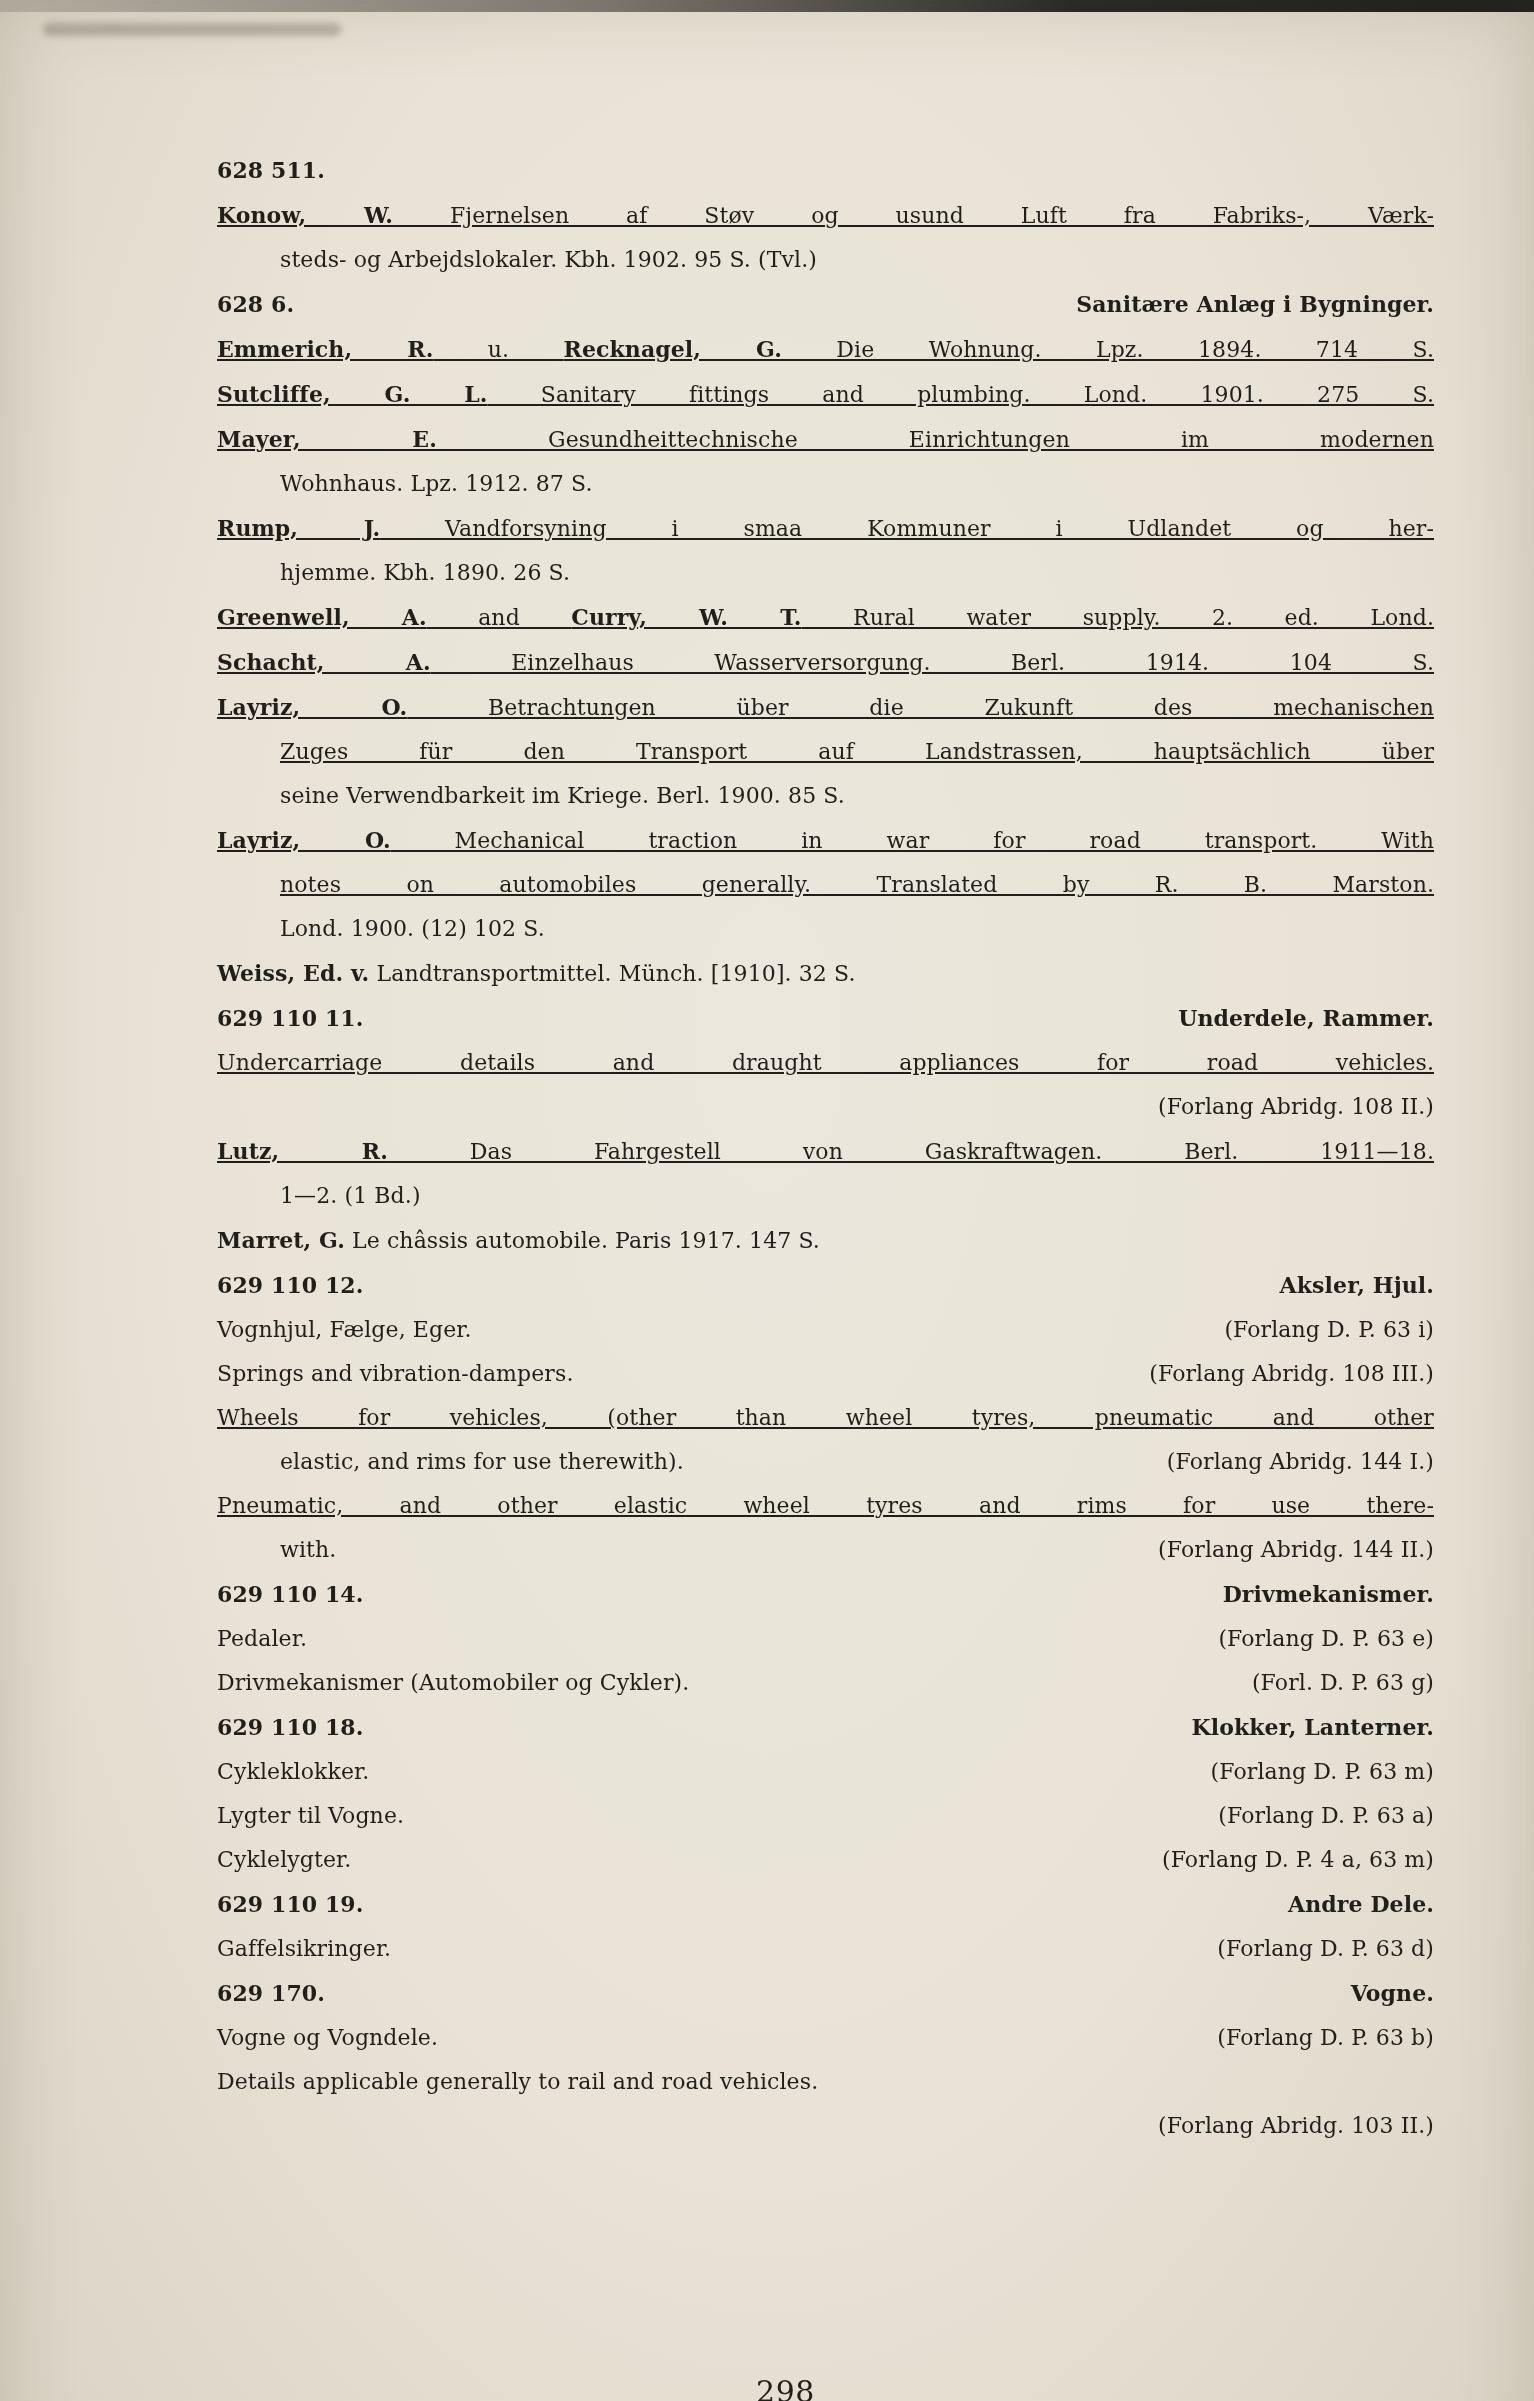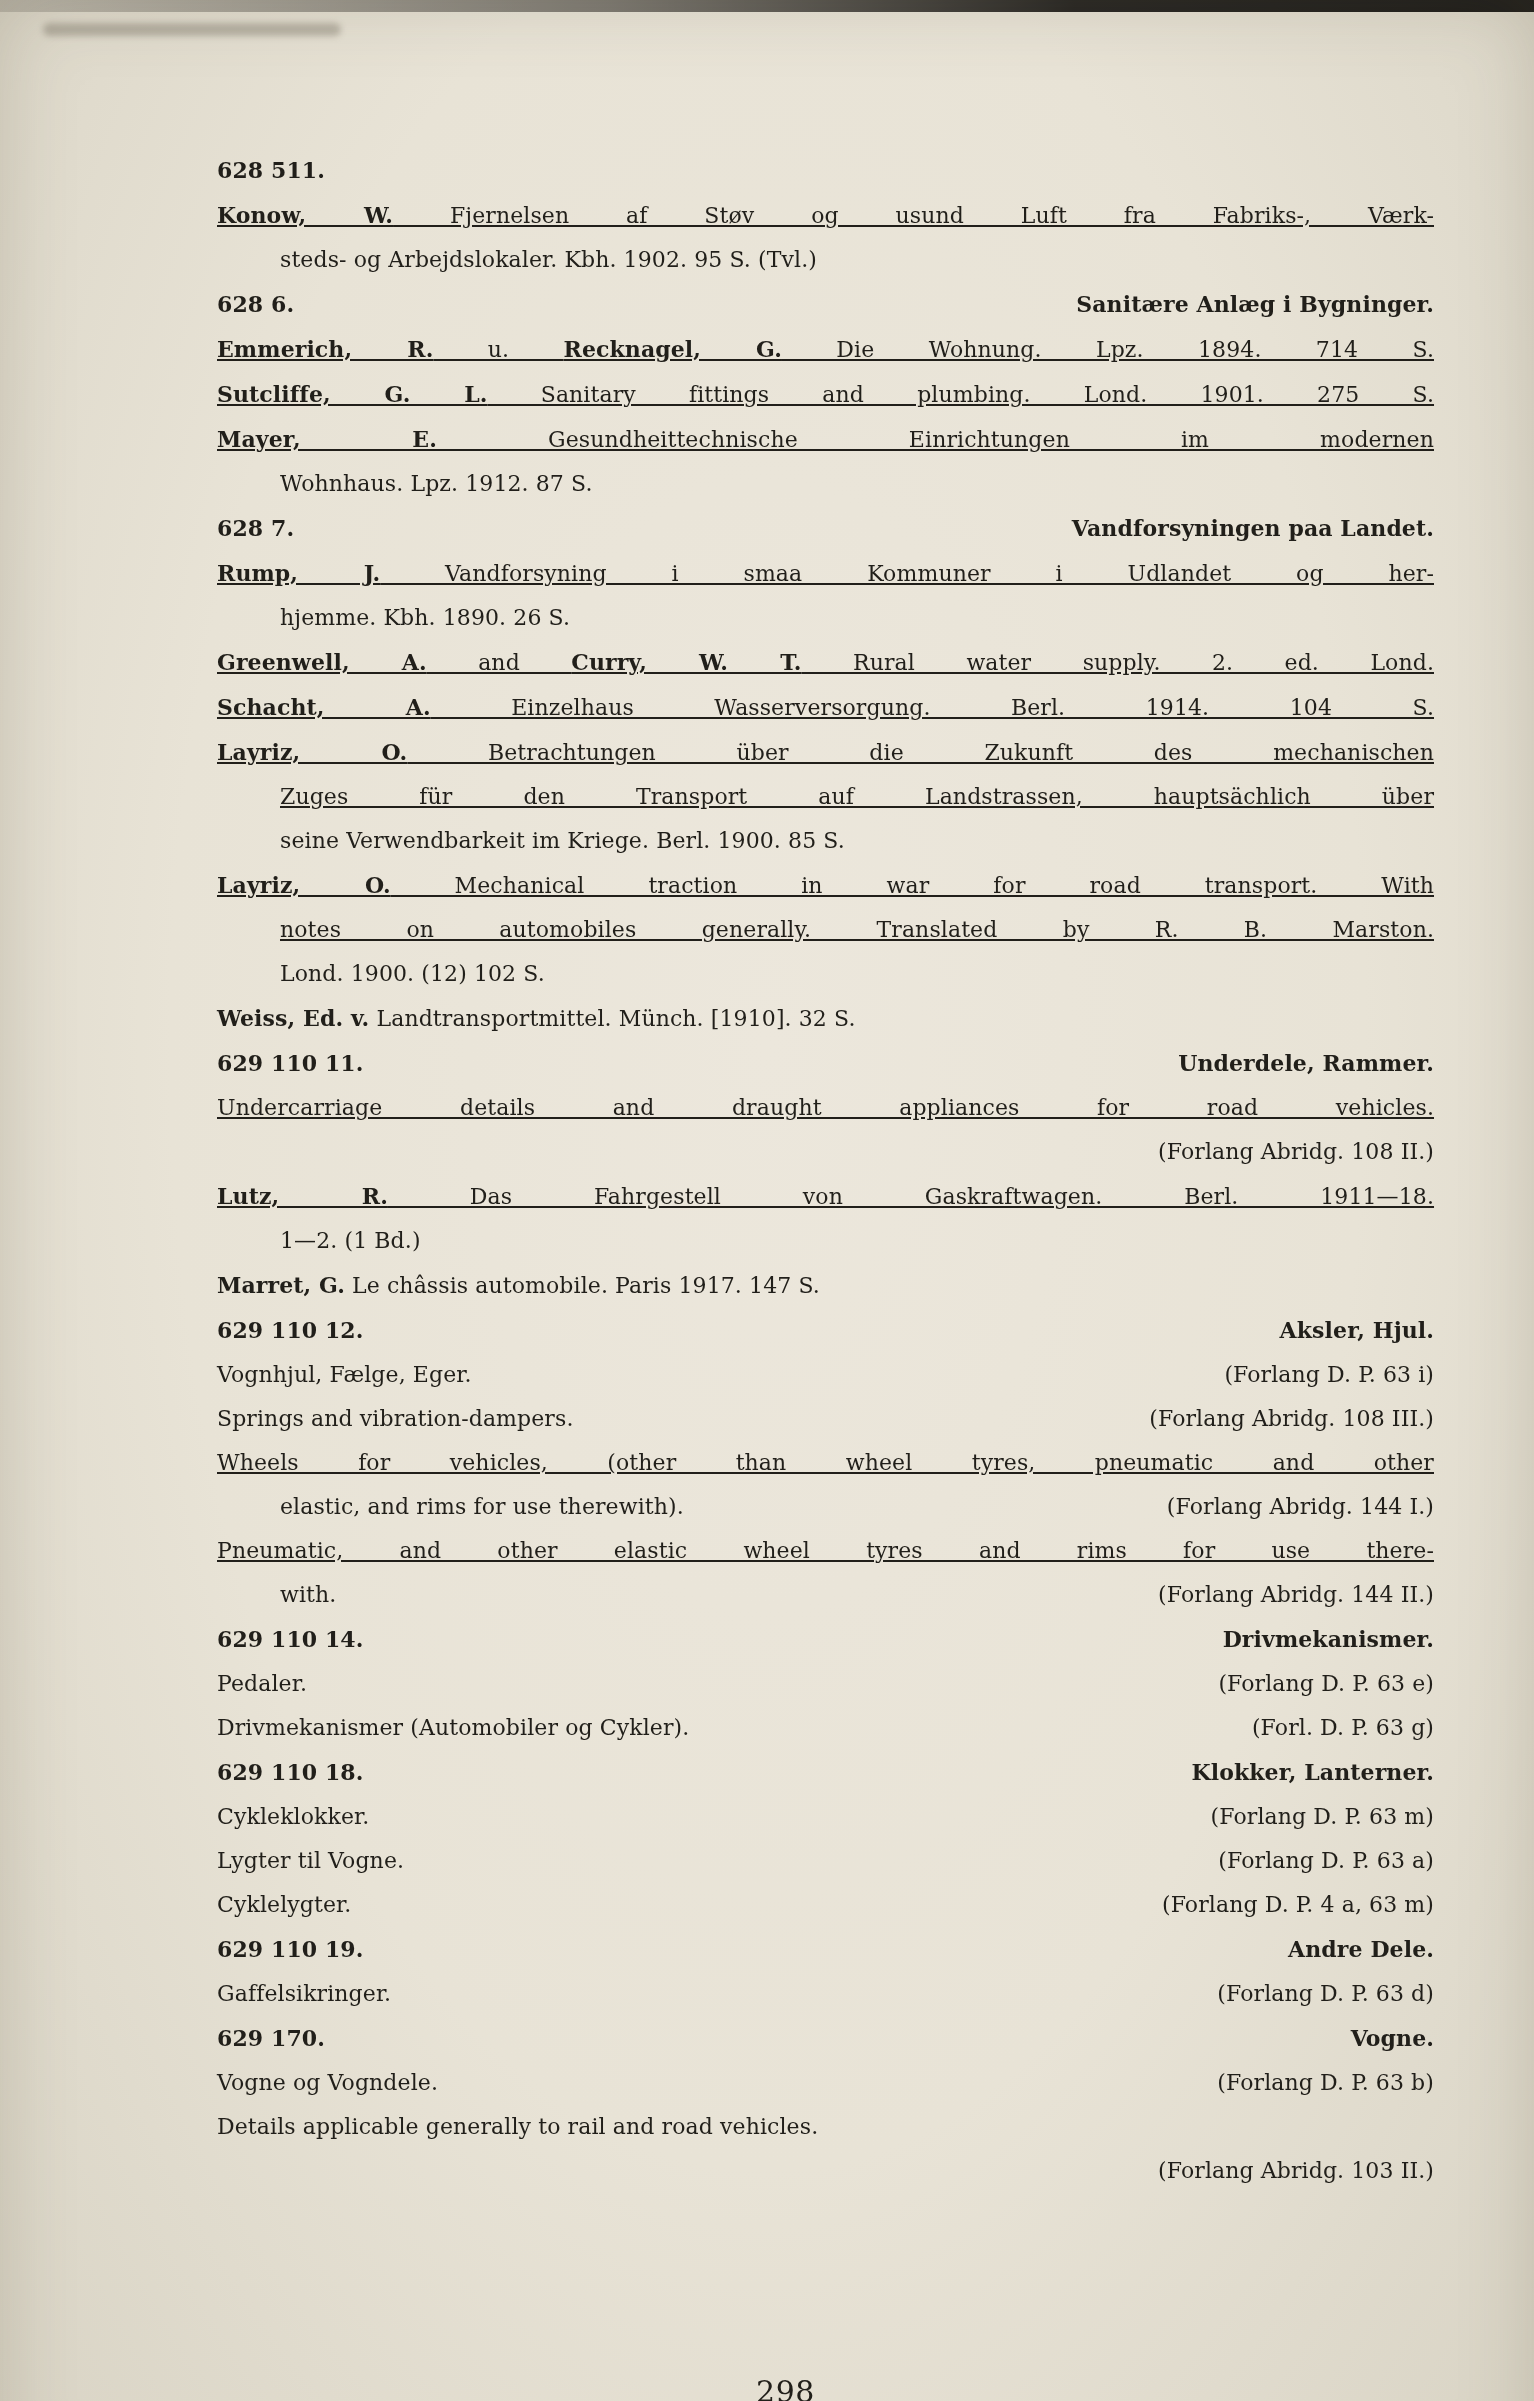--- a/index.html
+++ b/index.html
@@ -84,24 +84,20 @@
     <div class="line just"><span class="lonly"><b>Konow, W.</b><span> Fjernelsen af Støv og usund Luft fra Fabriks-, Værk-</span></span></div>
     <div class="line ind"><span class="lonly"><span>steds- og Arbejdslokaler. Kbh. 1902. 95 S. (Tvl.)</span></span></div>
     <div class="line split sec">
       <span class="lpart"><b>628 6.</b></span>
       <span class="rpart"><b>Sanitære Anlæg i Bygninger.</b></span>
     </div>
     <div class="line just"><span class="lonly"><b>Emmerich, R.</b><span> u. </span><b>Recknagel, G.</b><span> Die Wohnung. Lpz. 1894. 714 S.</span></span></div>
     <div class="line just"><span class="lonly"><b>Sutcliffe, G. L.</b><span> Sanitary fittings and plumbing. Lond. 1901. 275 S.</span></span></div>
     <div class="line just"><span class="lonly"><b>Mayer, E.</b><span> Gesundheittechnische Einrichtungen im modernen</span></span></div>
     <div class="line ind"><span class="lonly"><span>Wohnhaus. Lpz. 1912. 87 S.</span></span></div>
-    <div class="line split sec">
-      <span class="lpart"><b>628 7.</b></span>
-      <span class="rpart"><b>Vandforsyningen paa Landet.</b></span>
-    </div>
     <div class="line just"><span class="lonly"><b>Rump, J.</b><span> Vandforsyning i smaa Kommuner i Udlandet og her-</span></span></div>
     <div class="line ind"><span class="lonly"><span>hjemme. Kbh. 1890. 26 S.</span></span></div>
     <div class="line just"><span class="lonly"><b>Greenwell, A.</b><span> and </span><b>Curry, W. T.</b><span> Rural water supply. 2. ed. Lond.</span></span></div>
     <div class="line just"><span class="lonly"><b>Schacht, A.</b><span> Einzelhaus Wasserversorgung. Berl. 1914. 104 S.</span></span></div>
     <div class="line just"><span class="lonly"><b>Layriz, O.</b><span> Betrachtungen über die Zukunft des mechanischen</span></span></div>
     <div class="line ind just"><span class="lonly"><span>Zuges für den Transport auf Landstrassen, hauptsächlich über</span></span></div>
     <div class="line ind"><span class="lonly"><span>seine Verwendbarkeit im Kriege. Berl. 1900. 85 S.</span></span></div>
     <div class="line just"><span class="lonly"><b>Layriz, O.</b><span> Mechanical traction in war for road transport. With</span></span></div>
     <div class="line ind just"><span class="lonly"><span>notes on automobiles generally. Translated by R. B. Marston.</span></span></div>
     <div class="line ind"><span class="lonly"><span>Lond. 1900. (12) 102 S.</span></span></div>

